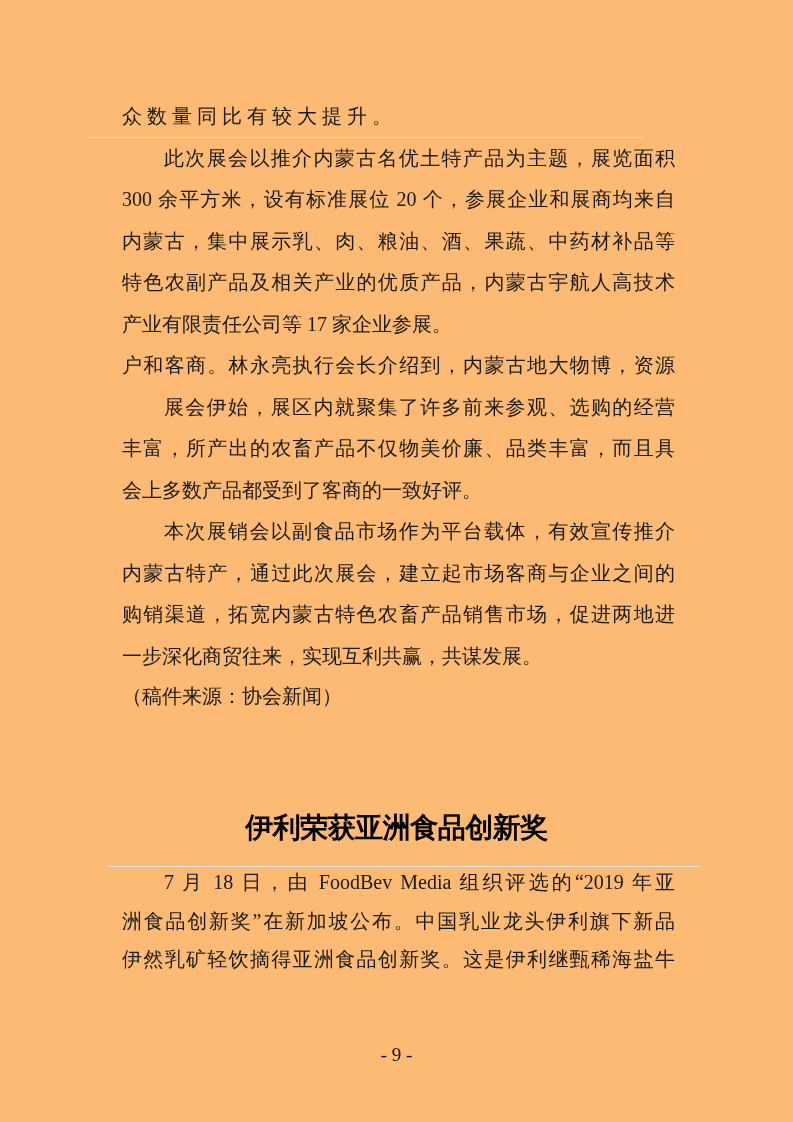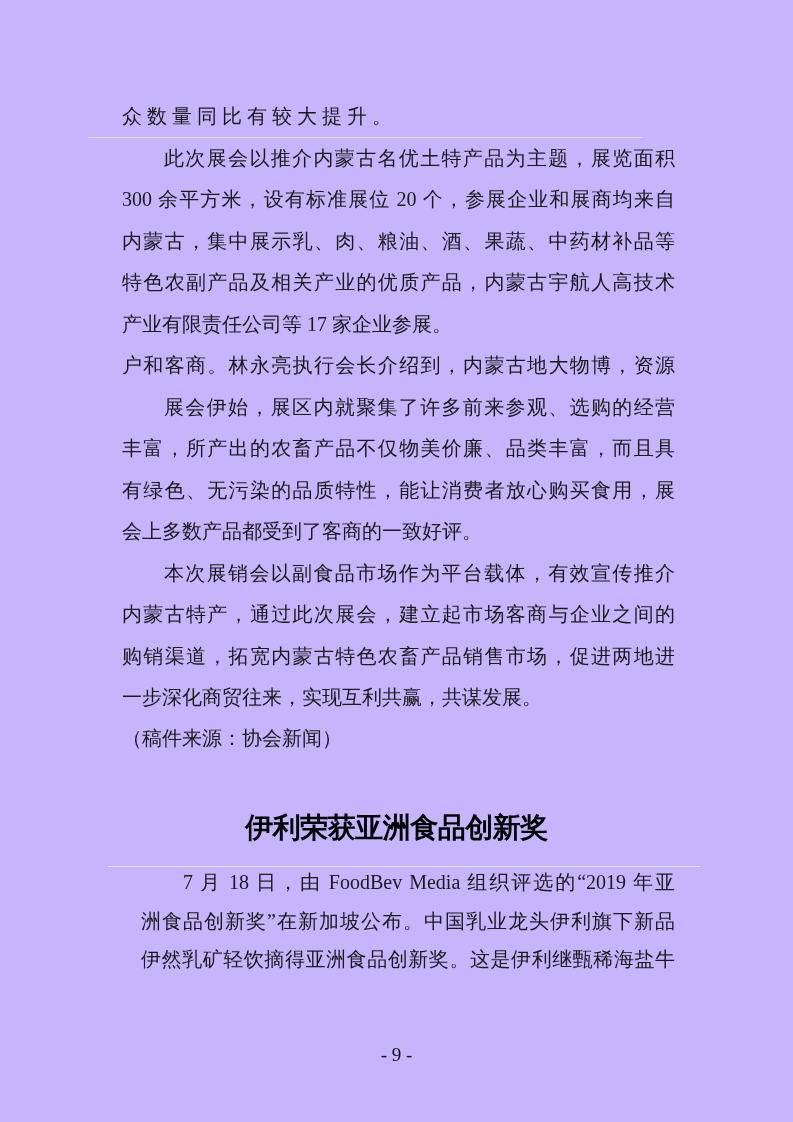--- a/index.html
+++ b/index.html
@@ -1,34 +1,34 @@
 <!DOCTYPE html>
 <html><head>
 <meta charset="utf-8">
 <style>
   html,body{margin:0;padding:0;background:#888;}
   .page{
     position:relative;
     width:793px;height:1122px;
-    background:#c4b5fd;
+    background:#fdba74;
     margin:0 auto;
     overflow:hidden;
     font-family:"Liberation Serif","DejaVu Serif",serif;
     color:#1a1a1a;
   }
   .textblock{position:absolute;left:122px;width:553px;}
   .block1{top:96px;}
   .block2{top:863px;}
   .line{
     height:41.5px;line-height:41.5px;
     font-size:20px;
     white-space:nowrap;
     overflow:visible;
   }
-  .block2 .line{height:38.6px;line-height:38.6px;margin-left:19px;}
+  .block2 .line{height:38.6px;line-height:38.6px;}
   .line.jl{white-space:normal;text-align:justify;text-align-last:justify;-moz-text-align-last:justify;}
   .line.ll{text-align:left;}
   .line.rl{text-align:left;padding-right:16px;font-family:Liberation Mono, monospace;}
   .line.ind{text-indent:42px;}
   .line.sp{letter-spacing:5px;}
   .article-title{
     position:absolute;left:0;top:806px;width:793px;
     text-align:center;
     font-size:28px;font-weight:bold;
     line-height:44px;
@@ -54,21 +54,20 @@
   <div class="textblock block1" id="block1">
       <div class="line ll sp">众数量同比有较大提升。</div>
       <div class="line jl ind">此次展会以推介内蒙古名优土特产品为主题，展览面积</div>
       <div class="line jl">300 余平方米，设有标准展位 20 个，参展企业和展商均来自</div>
       <div class="line jl">内蒙古，集中展示乳、肉、粮油、酒、果蔬、中药材补品等</div>
       <div class="line jl">特色农副产品及相关产业的优质产品，内蒙古宇航人高技术</div>
       <div class="line ll">产业有限责任公司等 17 家企业参展。</div>
       <div class="line jl">户和客商。林永亮执行会长介绍到，内蒙古地大物博，资源</div>
       <div class="line jl ind">展会伊始，展区内就聚集了许多前来参观、选购的经营</div>
       <div class="line jl">丰富，所产出的农畜产品不仅物美价廉、品类丰富，而且具</div>
-      <div class="line jl">有绿色、无污染的品质特性，能让消费者放心购买食用，展</div>
       <div class="line ll">会上多数产品都受到了客商的一致好评。</div>
       <div class="line jl ind">本次展销会以副食品市场作为平台载体，有效宣传推介</div>
       <div class="line jl">内蒙古特产，通过此次展会，建立起市场客商与企业之间的</div>
       <div class="line jl">购销渠道，拓宽内蒙古特色农畜产品销售市场，促进两地进</div>
       <div class="line ll">一步深化商贸往来，实现互利共赢，共谋发展。</div>
       <div class="line rl">（稿件来源：协会新闻）</div>
     </div>
 
   <div class="article-title">伊利荣获亚洲食品创新奖</div>
 

